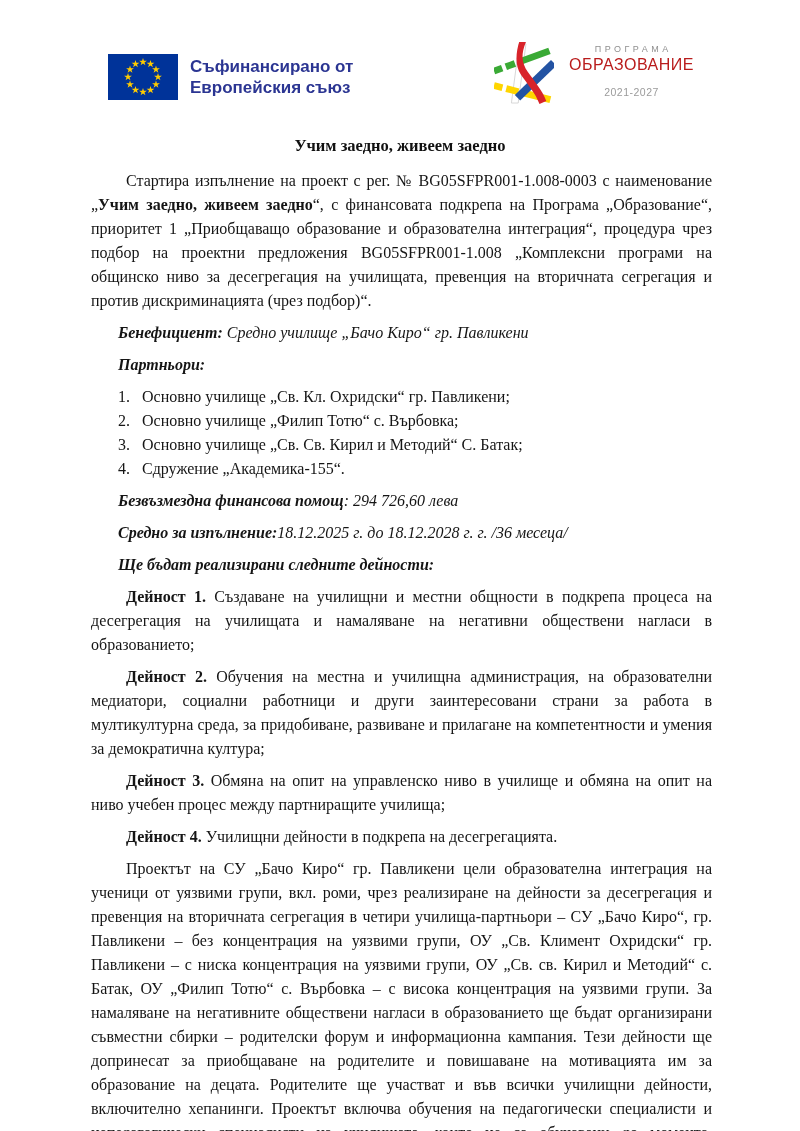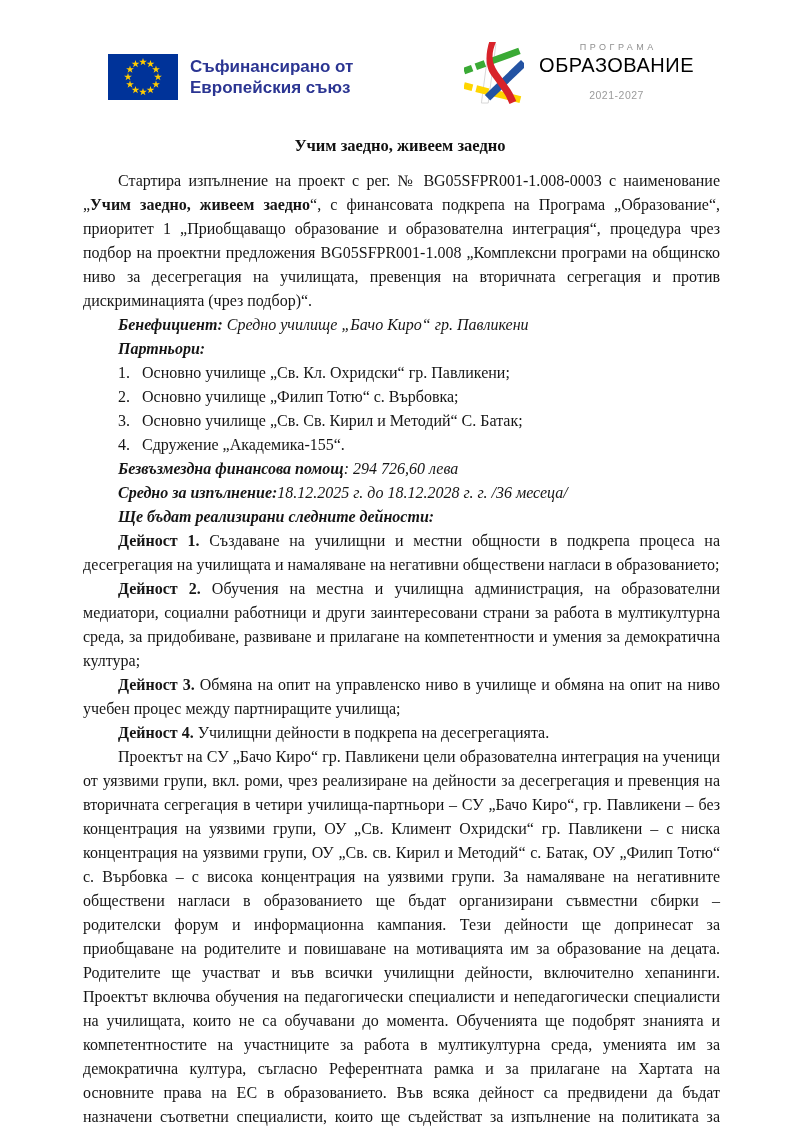--- a/index.html
+++ b/index.html
@@ -31,39 +31,39 @@
     white-space: nowrap;
   }
   .prog-logo { display: flex; align-items: center; gap: 15px; }
   .prog-mark { display: block; }
   .prog-text {
     text-align: center;
     font-family: "Liberation Sans", sans-serif;
     margin-top: -6px;
   }
   .prog-kicker { font-size: 9px; letter-spacing: 3.5px; color: #8f8f8f; text-indent: 3.5px; }
-  .prog-name  { font-size: 20px; color: #000000; letter-spacing: 0.5px; margin-top: 2px; }
+  .prog-name  { font-size: 16px; color: #b91c1c; letter-spacing: 0.5px; margin-top: 2px; }
   .prog-years { font-size: 10.5px; color: #9b9b9b; margin-top: 12px; letter-spacing: 0.5px; }
   
   .title {
     margin: 28px 0 0 0;
     text-align: center;
     font-family: "Liberation Serif", serif;
     font-size: 16.5px;
     font-weight: bold;
     color: #111111;
   }
   .content {
     margin: 13px 80px 0 83px;
     font-family: "Liberation Serif", serif;
     font-size: 16px;
     line-height: 24px;
     color: #151515;
   }
-  .para { margin: 0; text-align: justify; }
+  .para { margin: 8px; text-align: justify; }
   .indent { text-indent: 35px; }
   .lbl { margin-left: 35px; text-align: left; font-style: italic; }
   .bold { font-weight: bold; }
   .list-row { display: flex; margin-left: 35px; }
   .list-row .num { width: 24px; flex: none; }
   .list-row .txt { flex: 1; }
 </style>
 </head>
 <body>
 

